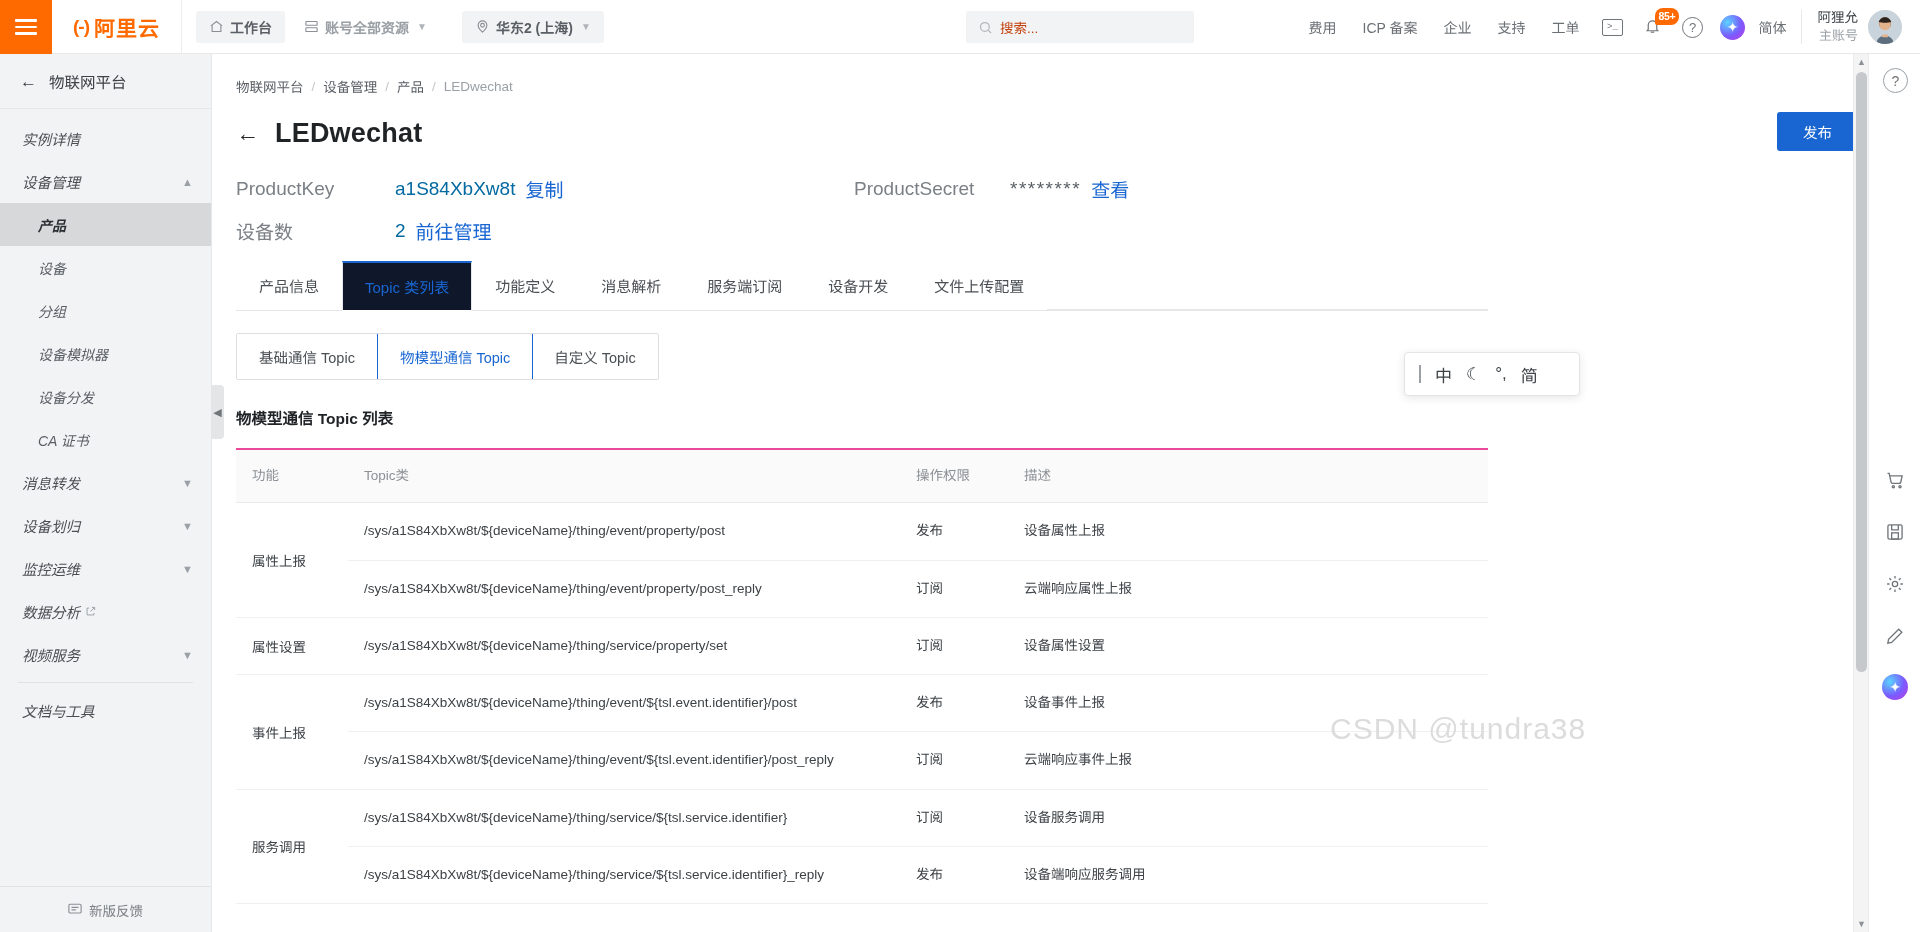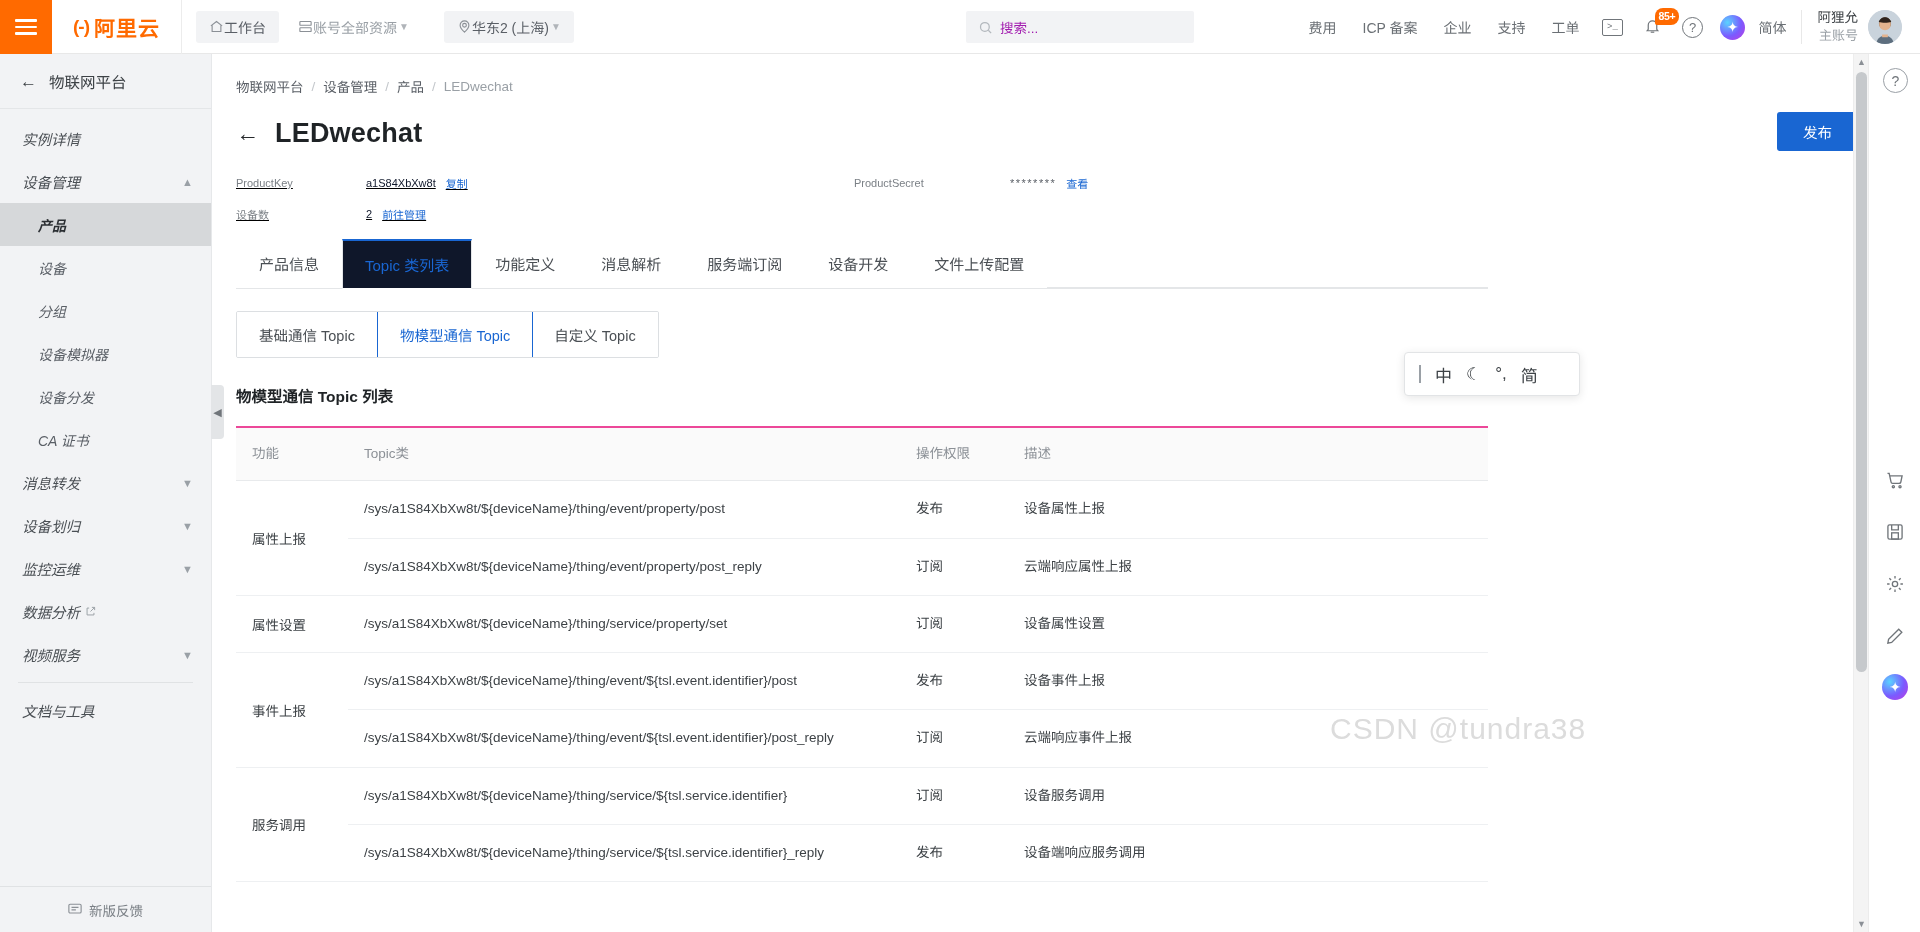--- a/index.html
+++ b/index.html
@@ -36,36 +36,37 @@
     display: flex; align-items: center; gap: 5px;
     font-size: 21px; font-weight: 700; color: #ff6a00; letter-spacing: 1px;
   }
   .logo .mark {
     display: inline-flex; align-items: center; justify-content: center;
     font-size: 19px; font-weight: 700; color: #ff6a00; letter-spacing: -1px;
   }
 
   .nav-left { display: flex; align-items: center; gap: 6px; padding-left: 14px; }
   .pill {
-    display: flex; align-items: center; 
+    display: flex; align-items: center; gap: 6px;
     height: 32px; padding: 0 13px; border-radius: 3px;
     background: #f2f3f5; color: #5a5f66; font-size: 14px; cursor: pointer;
     white-space: nowrap;
+    font-weight: bold;
   }
   .pill.ghost { background: transparent; color: #9aa0a6; }
   .pill .caret { font-size: 10px; color: #b0b4b9; margin-left: 2px; }
   .ico { display: inline-flex; width: 15px; height: 15px; color: #8b9096; flex: 0 0 15px; }
   .ico svg { width: 100%; height: 100%; display: block; }
 
   .search-box {
     position: absolute; left: 966px; top: 11px; width: 228px; height: 32px;
     background: #f2f3f5; display: flex; align-items: center; gap: 7px;
     padding: 0 12px; border-radius: 2px; cursor: text;
   }
-  .search-box .ph { color: #a21caf; font-size: 13.5px; }
+  .search-box .ph { color: #c2410c; font-size: 13.5px; }
 
   .nav-right {
     position: absolute; right: 0; top: 0; height: 54px;
     display: flex; align-items: center; gap: 0;
   }
   .nav-link {
     font-size: 14px; color: #6b7075; padding: 0 13px; cursor: pointer; white-space: nowrap;
   }
   .nav-icon-btn {
     position: relative; width: 40px; height: 54px;
@@ -169,25 +170,25 @@
   }
   .title-row .back { font-size: 23px; color: #26292c; margin-right: 16px; cursor: pointer; line-height: 1; }
   .title-row h1 { margin: 0; font-size: 27px; font-weight: 700; color: #1f2326; letter-spacing: 0.2px; }
   .publish-btn {
     position: absolute; right: 62px; top: 16px;
     background: #1966d2; color: #fff; font-size: 14.5px;
     padding: 9px 26px; border-radius: 3px; border: none; cursor: pointer;
   }
 
   .meta {
-    position: relative; padding: 26px 0 0 24px; font-size: 11px; text-decoration: underline;
+    position: relative; padding: 26px 0 0 24px; font-size: 19px;
   }
   .meta-row { display: flex; align-items: center; margin-bottom: 15px; }
   .meta-lbl { width: 130px; color: #7b8086; }
-  .meta-val { color: #0f172a; }
+  .meta-val { color: #0369a1; margin-left: 29px; }
   .meta-link { color: #1966d2; cursor: pointer; margin-left: 10px; }
   .meta-right {
     position: absolute; left: 642px; top: 26px; display: flex; align-items: center;
   }
   .meta-right .meta-lbl { width: 156px; }
   .stars { color: #5a5f66; letter-spacing: 1.5px; }
 
   .tabs {
     display: flex; margin: 16px 0 0 24px; border-bottom: 1px solid #e4e6e8;
     width: 1252px;

